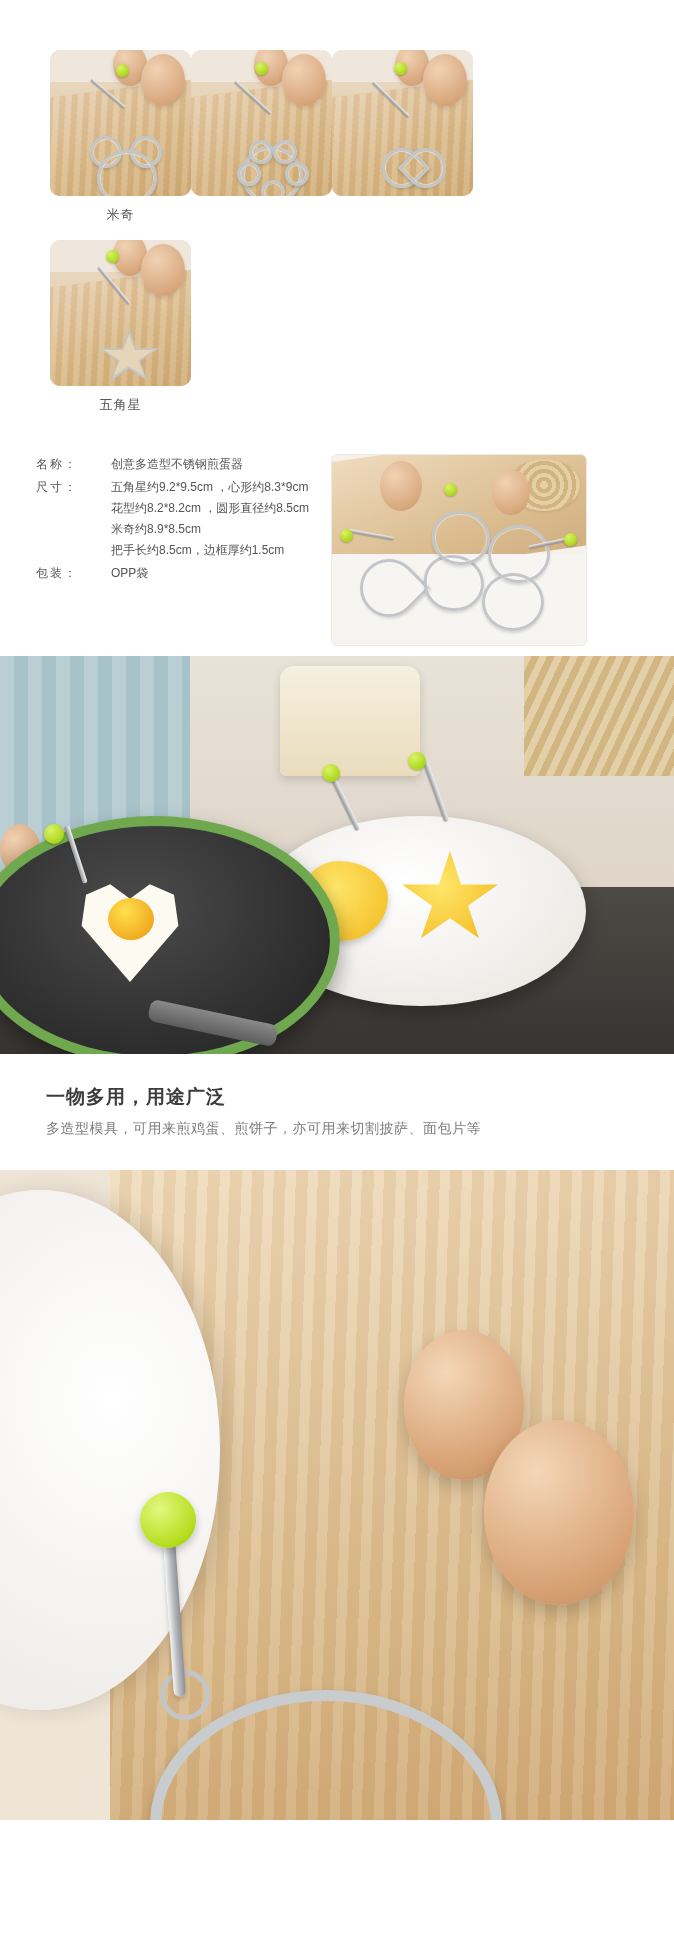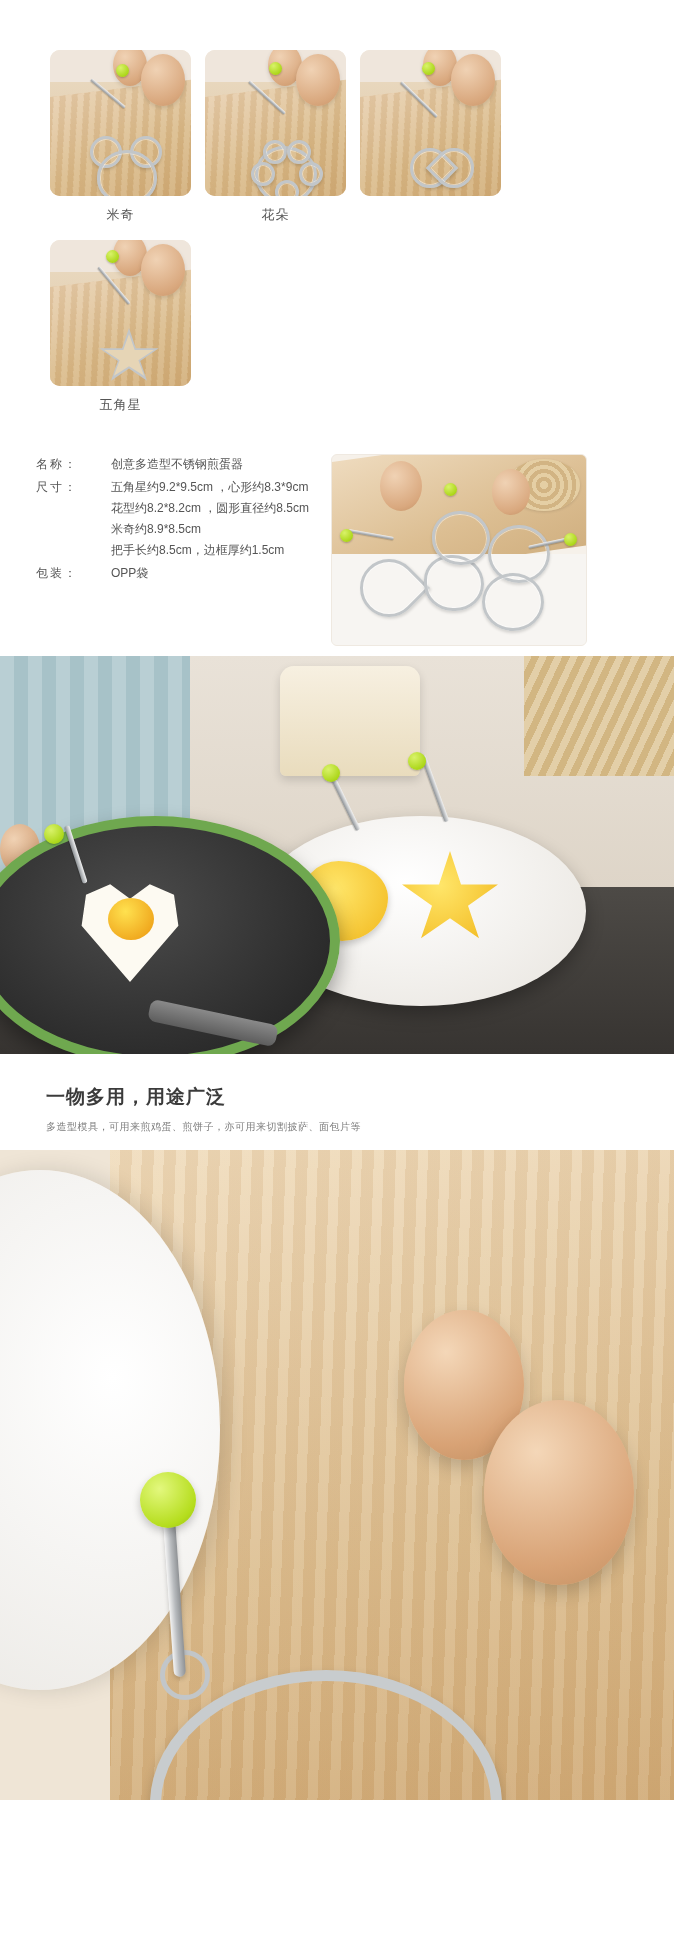--- a/index.html
+++ b/index.html
@@ -6,21 +6,21 @@
   body {
     width:674px;
     font-family:"Liberation Sans", sans-serif;
     color:#4a4a4a;
     -webkit-font-smoothing:antialiased;
   }
   .page { width:674px; margin:0 auto; position:relative; }
 
   
   .gallery { padding:50px 50px 0 50px; }
-  .gallery-row { display:flex; gap:14px; }
+  .gallery-row { display:flex; }
   .gallery-cell { width:141px; }
   .thumb {
     width:141px; height:146px; border-radius:10px; overflow:hidden;
     position:relative; background:#f0e3d2;
   }
   .thumb .board {
     position:absolute; left:0; top:0; right:0; bottom:0;
     background:
       linear-gradient(180deg,#efe6dc 0%, #efe6dc 22%, #e8d7bd 22%, #e0c7a4 100%);
   }
@@ -119,23 +119,23 @@
   .photo1 .eggflower { position:absolute; left:300px; top:205px; width:88px; height:80px;
     background:radial-gradient(circle at 40% 35%, #ffe66a, #f4c12c 80%);
     border-radius:44% 56% 52% 48% / 50% 46% 54% 50%; box-shadow:0 3px 7px rgba(0,0,0,0.2); }
   .photo1 .eggstar { position:absolute; left:400px; top:195px; width:100px; height:96px;
     background:radial-gradient(circle at 40% 35%, #ffe66a, #f3bd25 80%);
     clip-path:polygon(50% 0%,61% 35%,98% 35%,68% 57%,79% 91%,50% 70%,21% 91%,32% 57%,2% 35%,39% 35%); }
   .photo1 .eg { position:absolute; border-radius:50%;
     background:radial-gradient(circle at 35% 30%, #f0d2b4, #d3a076 75%); }
 
   
-  .slogan { padding:30px 0 16px 46px; }
+  .slogan { padding:30px 0 32px 46px; }
   .slogan h2 { margin:0 0 10px 0; font-size:19px; color:#3b3b3b; font-weight:bold; letter-spacing:1px; }
-  .slogan p { margin:0; font-size:10px; color:#7c7c7c; letter-spacing:0.5px; }
+  .slogan p { margin:0; font-size:14px; color:#7c7c7c; letter-spacing:0.5px; }
 
   
   .photo2 { position:relative; width:674px; height:650px; overflow:hidden; background:#efe5d6; }
   .photo2 .wood { position:absolute; left:110px; top:0; width:100%; height:100%;
     background:repeating-linear-gradient(92deg, rgba(255,255,255,0.10) 0 10px, rgba(170,120,70,0.10) 10px 22px),
       linear-gradient(170deg,#f0dcbc,#dcbd8e 60%,#cfa873); }
   .photo2 .plate2 { position:absolute; left:-140px; top:20px; width:360px; height:520px;
     border-radius:50%; background:radial-gradient(ellipse at 70% 40%, #ffffff, #eceae6 85%);
     box-shadow:8px 0 22px rgba(0,0,0,0.12); }
   .photo2 .eggA, .photo2 .eggB { position:absolute; border-radius:50%;
@@ -190,21 +190,20 @@
             <div class="handle" style="left:38px; top:46px; width:48px; transform:rotate(42deg);"></div>
             <div class="ringshape" style="left:50px; top:96px; width:56px; height:52px;
               border-radius:46% 54% 50% 50% / 50% 48% 52% 50%;"></div>
             <div class="ringshape" style="left:58px; top:90px; width:18px; height:18px; border-radius:50%;"></div>
             <div class="ringshape" style="left:82px; top:90px; width:18px; height:18px; border-radius:50%;"></div>
             <div class="ringshape" style="left:46px; top:112px; width:18px; height:18px; border-radius:50%;"></div>
             <div class="ringshape" style="left:94px; top:112px; width:18px; height:18px; border-radius:50%;"></div>
             <div class="ringshape" style="left:70px; top:130px; width:18px; height:18px; border-radius:50%;"></div>
           </div>
         </div>
-        <div class="caption">花朵</div>
       </div>
 
       <div class="gallery-cell">
         <div class="thumb">
           <div class="board"></div>
           <div class="egg2"></div>
           <div class="egg1"></div>
           <div class="mold">
             <div class="cap" style="left:62px; top:12px;"></div>
             <div class="handle" style="left:34px; top:48px; width:50px; transform:rotate(44deg);"></div>

